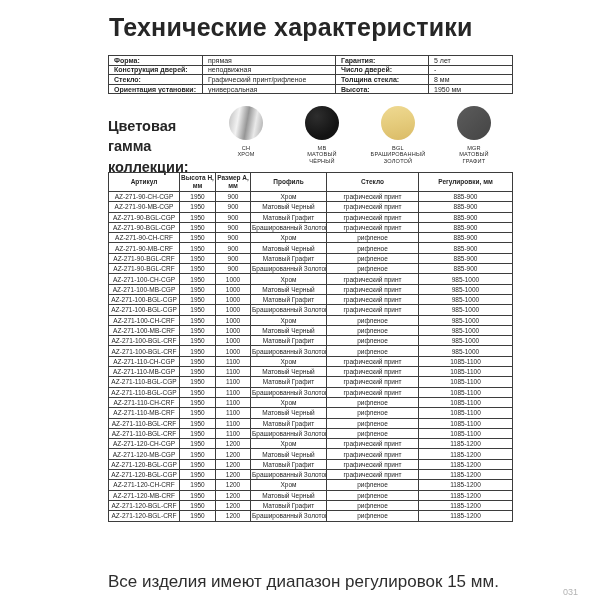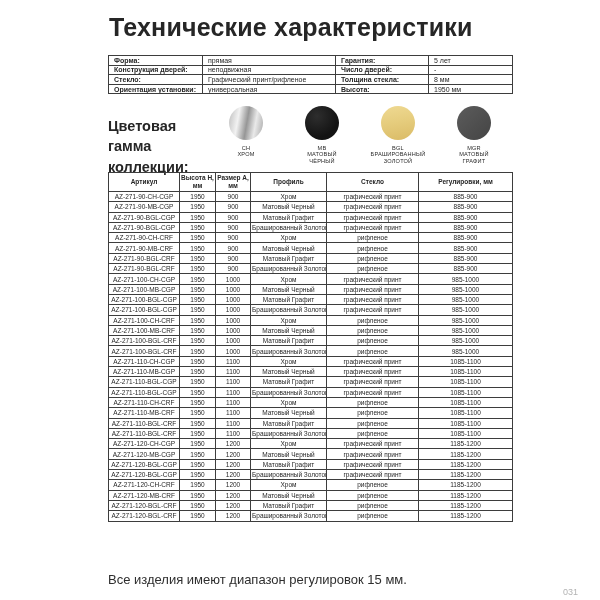--- a/index.html
+++ b/index.html
@@ -32,21 +32,21 @@
   #products-table { left:108px; top:172px; border-collapse:collapse; table-layout:fixed; width:404px; }
   #products-table th { border:1px solid #3d3d3d; font-size:6.5px; font-weight:700;
     height:19px; vertical-align:middle; text-align:center; white-space:pre-line; line-height:1.3; }
   #products-table td { border:1px solid #3d3d3d; font-size:6.5px; height:10.3px;
     vertical-align:middle; text-align:center; white-space:nowrap; overflow:hidden; padding:0 1px; }
   #products-table col:nth-child(1){width:71px;} #products-table col:nth-child(2){width:36px;}
   #products-table col:nth-child(3){width:35px;} #products-table col:nth-child(4){width:76px;}
   #products-table col:nth-child(5){width:92px;} #products-table col:nth-child(6){width:94px;}
 
   
-  #footer-note { left:108px; top:572px; font-size:13px; color:#2e2e2e; }
+  #footer-note { left:108px; top:572px; font-size:17px; color:#2e2e2e; }
   #page-number { left:563px; top:587px; font-size:9px; color:#b3b3b3; }
 </style>
 </head>
 <body>
 
 <div id="title" class="abs">Технические характеристики</div>
 
 <table id="spec-table" class="abs">
   <colgroup>
       <col>

